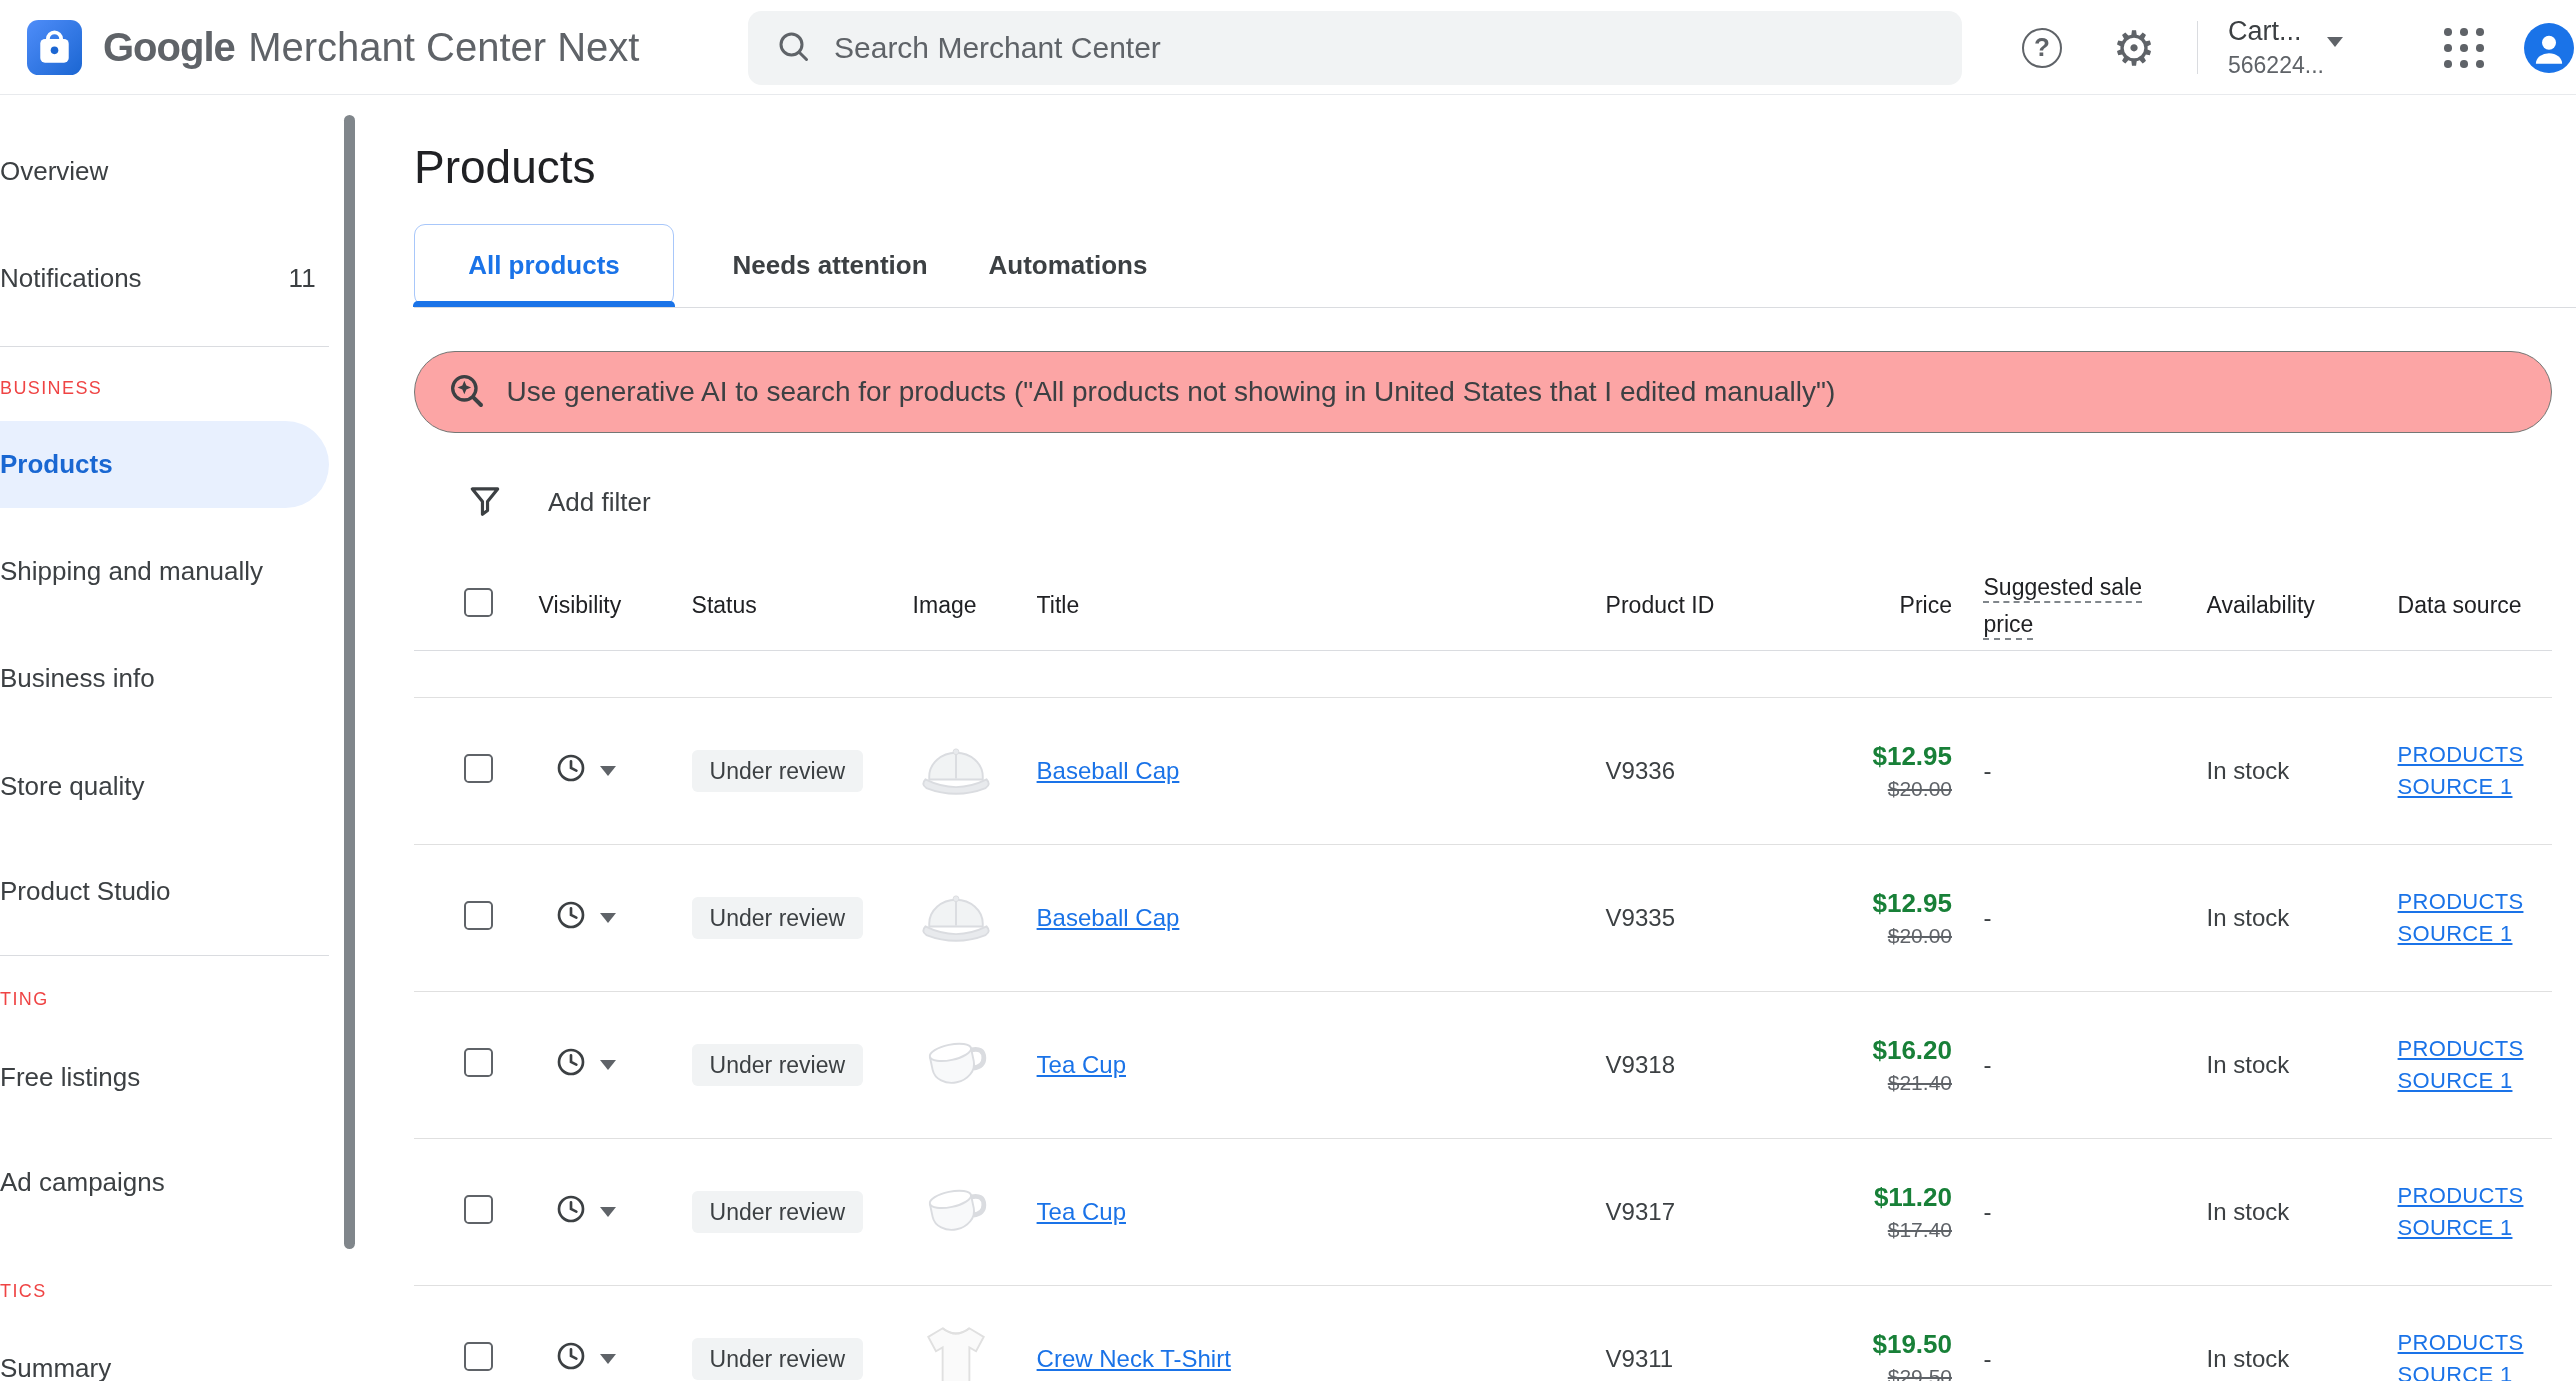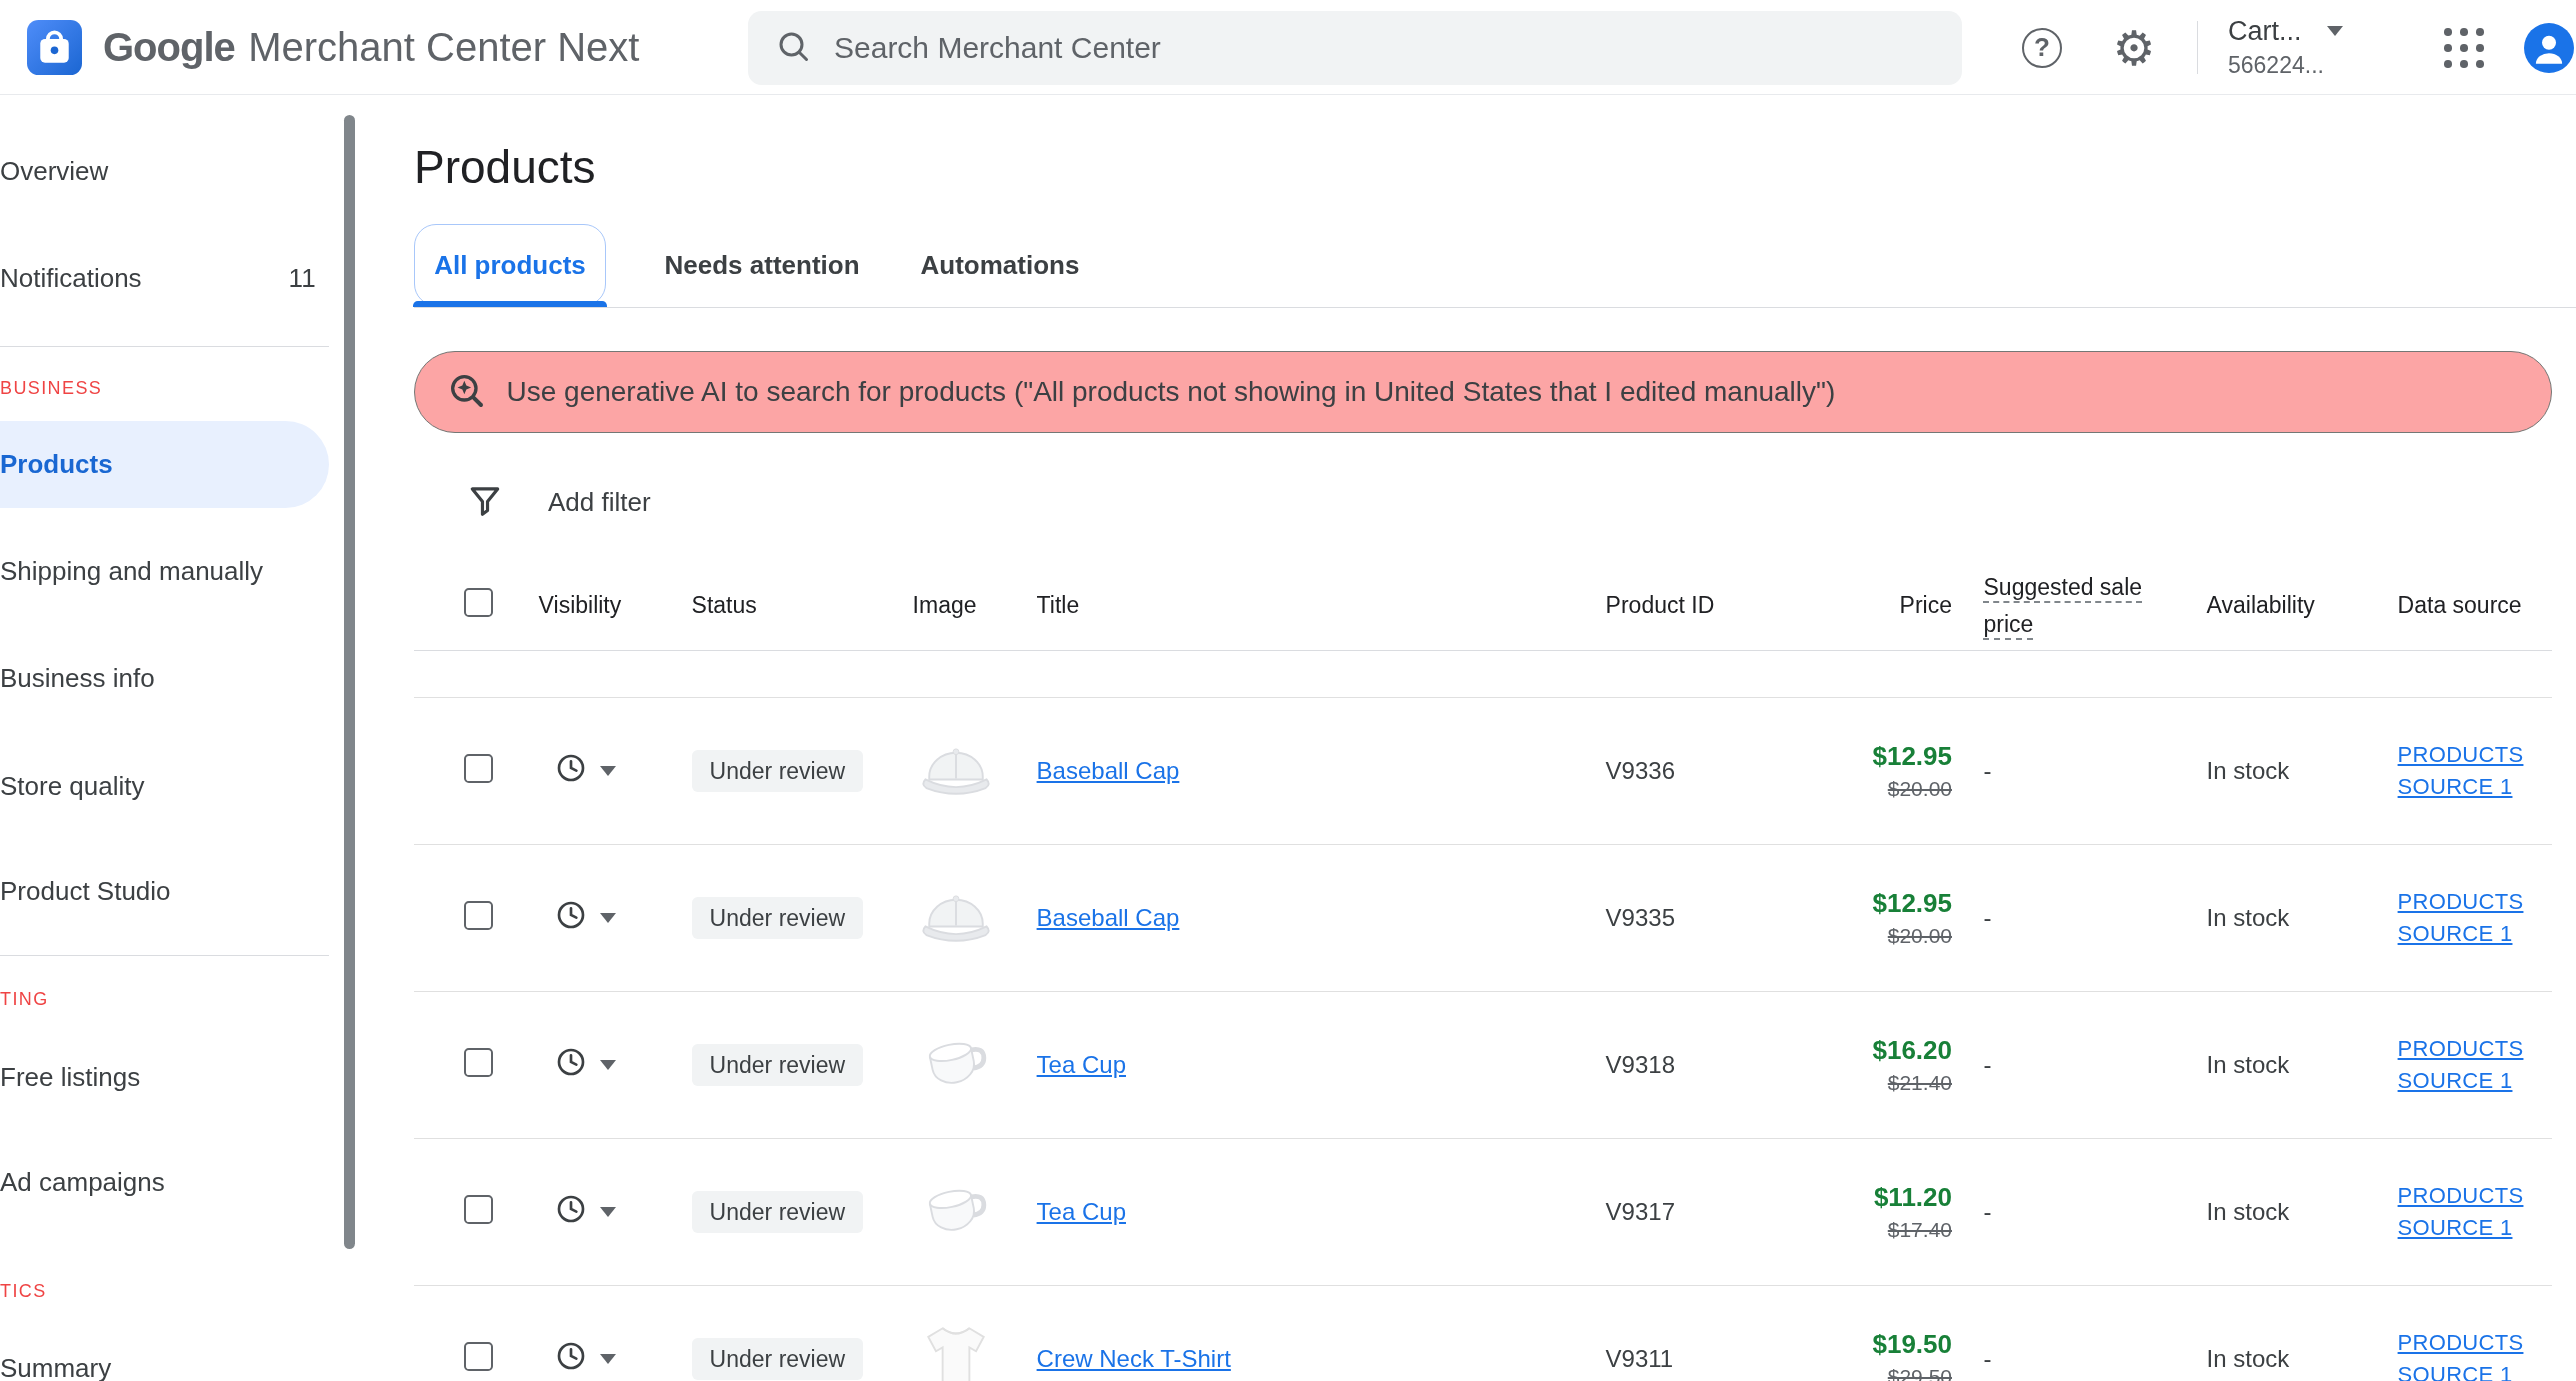--- a/index.html
+++ b/index.html
@@ -14,21 +14,21 @@
   .brand .g{color:#5f6368;font-weight:700;letter-spacing:-1px}
   .brand .p{color:#5f6368;font-weight:400;margin-left:13.4px}
   .searchbar{position:absolute;left:748px;top:10.5px;width:1214px;height:74px;background:#f1f3f4;border-radius:13.4px;display:flex;align-items:center;padding:0 27px}
   .searchbar input{border:none;outline:none;background:transparent;flex:1;font-size:30px;margin-left:23px;color:#202124;font-family:Liberation Sans, sans-serif}
   .searchbar input::placeholder{color:#5f6368}
   .hicon{position:absolute;top:0;height:95px;display:flex;align-items:center;justify-content:center;color:#5f6368}
   .help-circle{width:40px;height:40px;border:2.9px solid #5f6368;border-radius:50%;display:flex;align-items:center;justify-content:center;font-size:26px;font-weight:700;color:#5f6368}
   .gear-glyph{font-size:48px;color:#5f6368;font-family:"DejaVu Sans",sans-serif}
   .vdiv{position:absolute;left:2197px;top:21px;width:1px;height:53px;background:#dadce0}
   .account{position:absolute;left:2228px;top:0;height:95px;display:flex;flex-direction:column;justify-content:center}
-  .account .row1{display:flex;align-items:center;gap:25px}
+  .account .row1{display:flex;align-items:flex-end;gap:25px}
   .account .name{font-size:27px;color:#3c4043}
   .caret{width:0;height:0;border-left:8.6px solid transparent;border-right:8.6px solid transparent;border-top:10.5px solid #5f6368;display:inline-block}
   .account .id{font-size:23px;color:#5f6368;margin-top:5.7px}
   .apps{position:absolute;left:2444px;top:28px;display:grid;grid-template-columns:repeat(3,7.6px);grid-gap:8.6px}
   .apps i{width:7.6px;height:7.6px;border-radius:50%;background:#5f6368}
   .avatar{position:absolute;left:2524px;top:23px;width:50px;height:50px;border-radius:50%;background:#1a73e8;display:flex;align-items:center;justify-content:center;overflow:hidden}
 
   
   .sidebar{position:absolute;left:0;top:96px;width:358px;bottom:0;background:#fff}
   .nav-item{position:absolute;left:0;width:329px;height:73px;display:flex;align-items:center;font-size:26px;color:#3c4043;cursor:pointer}
@@ -38,21 +38,21 @@
   .nav-divider{position:absolute;left:0;width:329px;height:1px;background:#dadce0}
   .nav-selected{background:#e8f0fe;border-radius:0 44px 44px 0;height:87px;color:#1967d2;font-weight:700}
   .sb-scroll{position:absolute;left:344px;top:19px;width:10.5px;height:1134px;border-radius:5.7px;background:#80868b}
 
   
   .main{position:absolute;left:358px;top:96px;right:0;bottom:0;overflow:hidden;padding-left:56px}
   h1.page-title{font-size:46px;font-weight:400;color:#202124;margin-top:44px;line-height:55px}
 
   .tabs{display:flex;align-items:stretch;margin-top:29px;height:82px}
   .tab{display:flex;align-items:center;justify-content:center;font-size:26px;color:#3c4043;cursor:pointer;padding:0 30.5px;font-weight:700}
-  .tab.active{position:relative;width:192px;padding:0;border:1.9px solid #a8c7fa;border-radius:22px;color:#1a73e8;font-weight:700;margin-right:28px}
+  .tab.active{position:relative;width:260px;padding:0;border:1.9px solid #a8c7fa;border-radius:11px;color:#1a73e8;font-weight:700;margin-right:28px}
   .tab-underline{position:absolute;left:-1.9px;right:-1.9px;bottom:-1.9px;height:5.7px;background:#1a73e8;border-radius:4.8px 4.8px 0 0}
   .tabs-divider{height:1px;background:#dadce0;margin-top:1px;width:2162px;margin-left:0}
 
   .ai-bar{margin-top:43px;width:2138px;height:82px;border:1px solid #747775;border-radius:41px;display:flex;align-items:center;padding:0 19px 0 30.5px;background:#fca5a5}
   .ai-bar input{border:none;outline:none;background:transparent;flex:1;font-size:28px;margin-left:21px;color:#202124;font-family:inherit}
   .ai-bar input::placeholder{color:#3c4043}
 
   .filter-row{margin-top:44px;height:50px;display:flex;align-items:center;padding-left:52px}
   .filter-row .flabel{font-size:26px;color:#3c4043;margin-left:44px;cursor:pointer}
 

